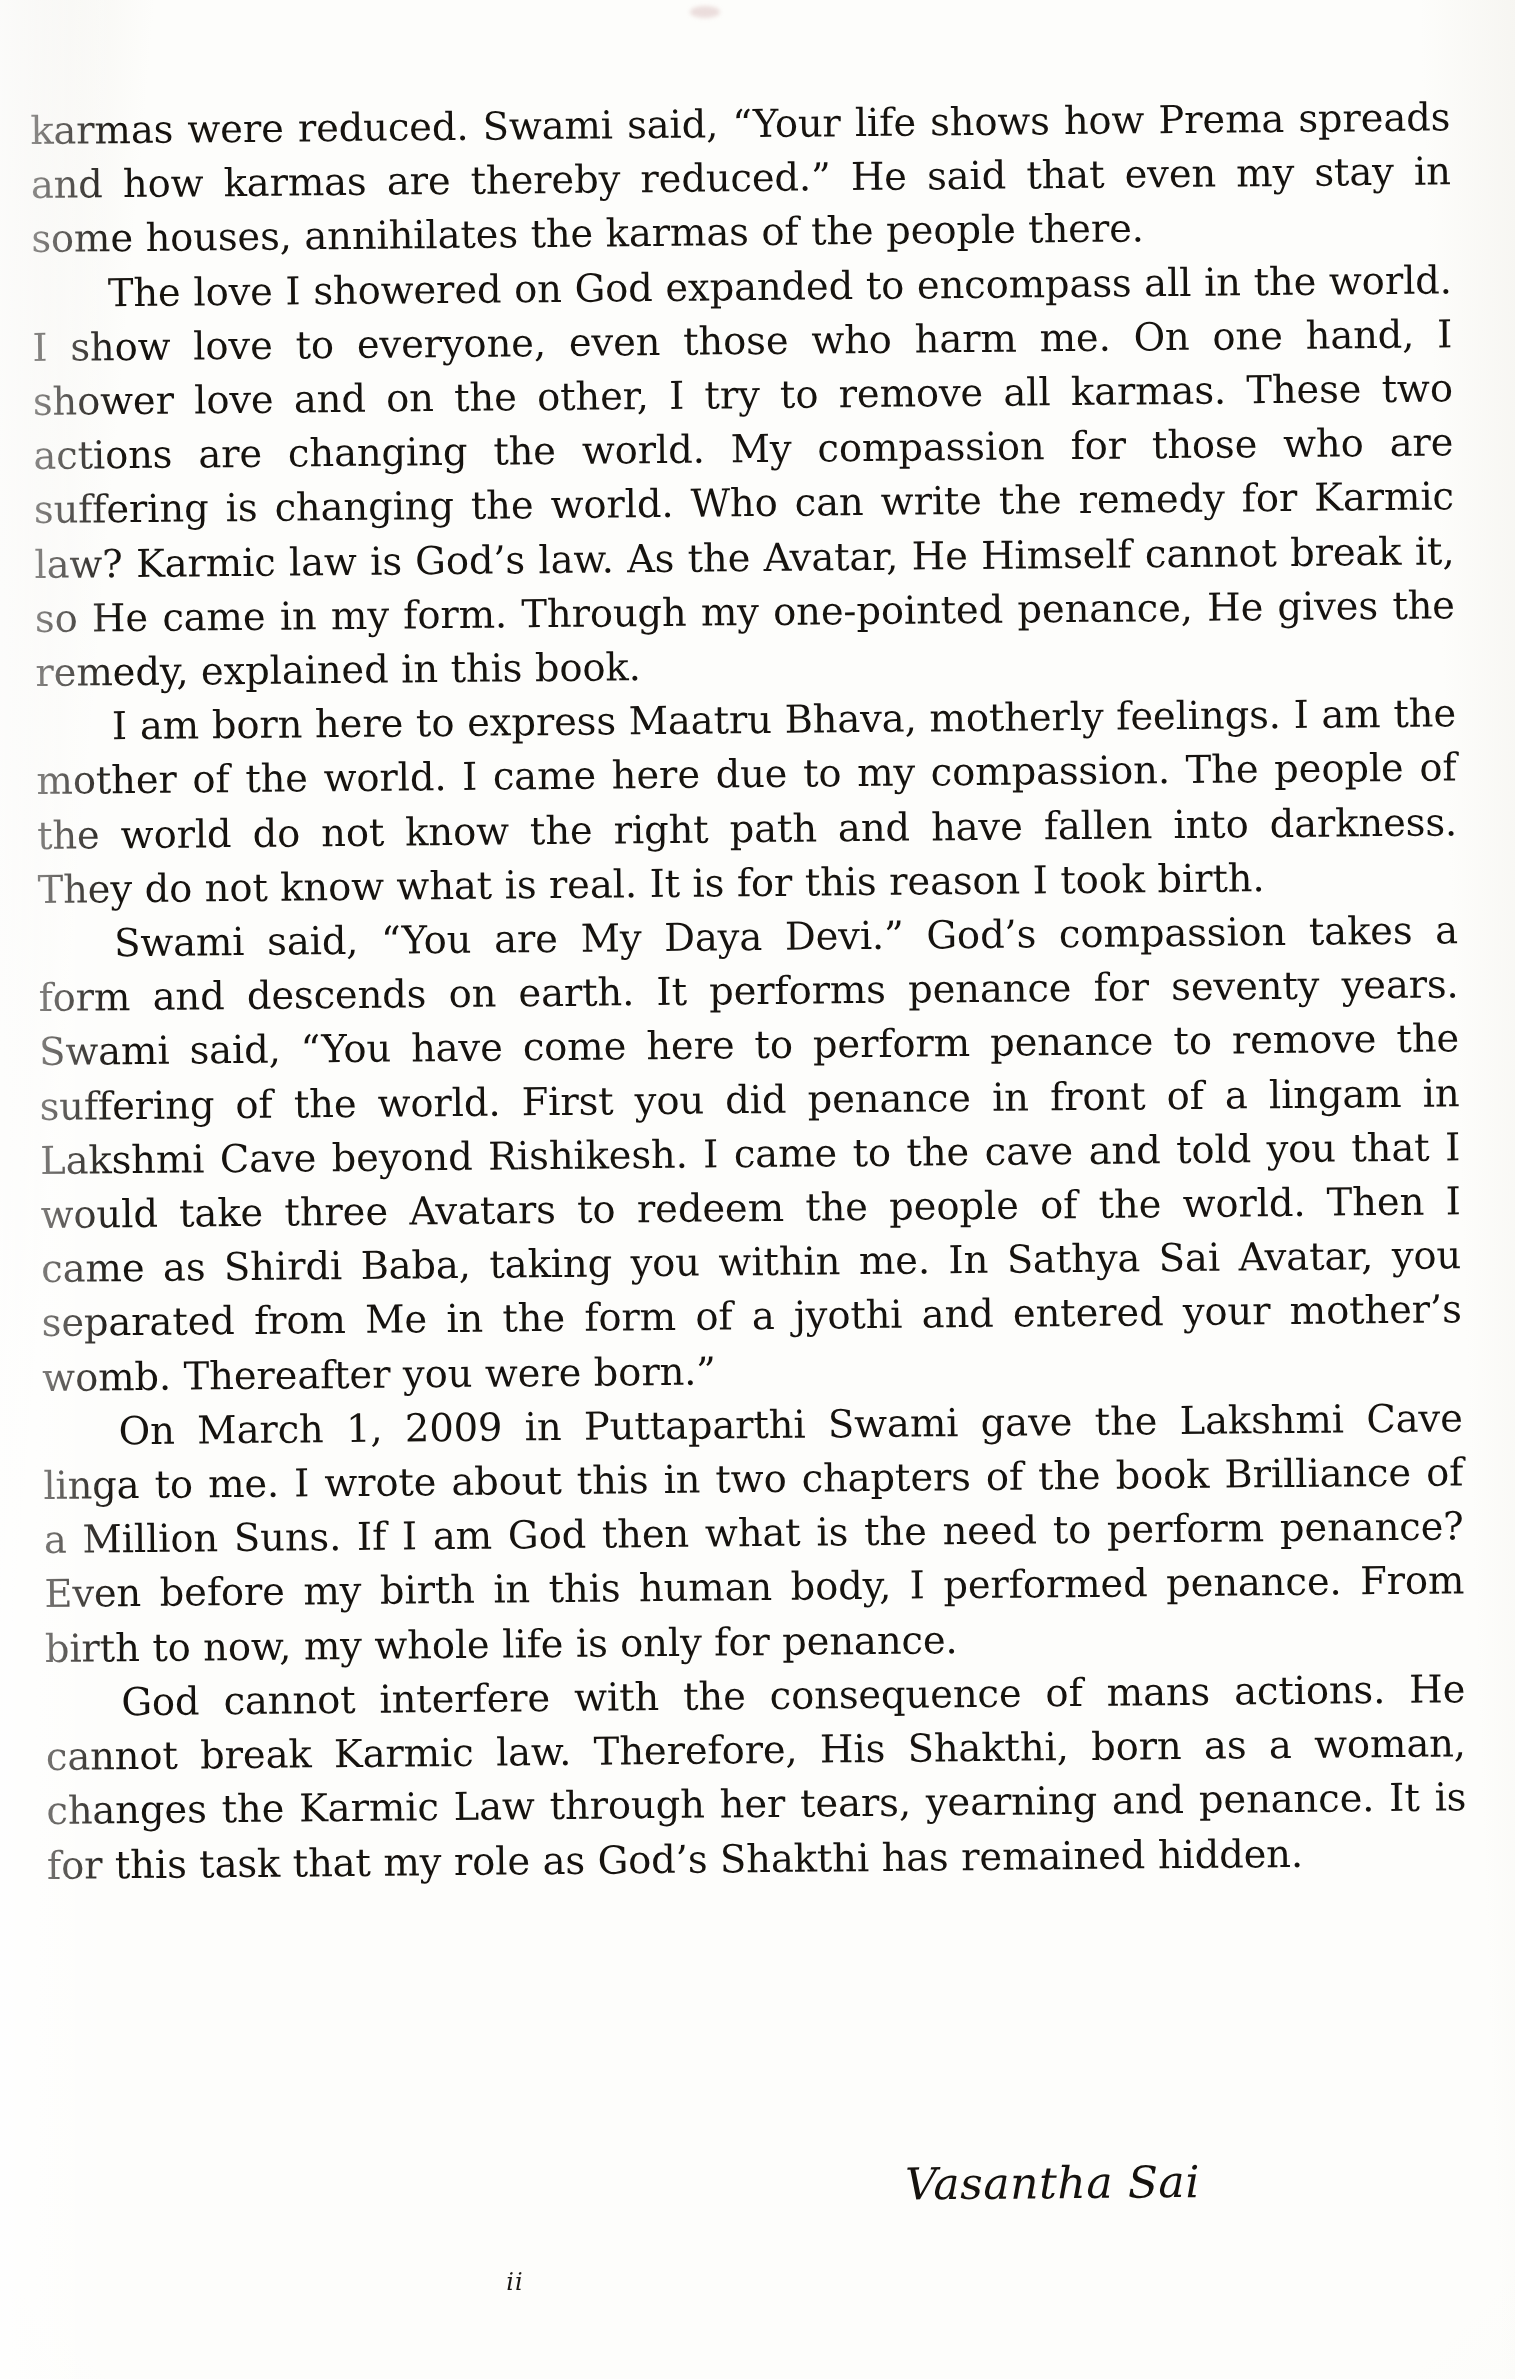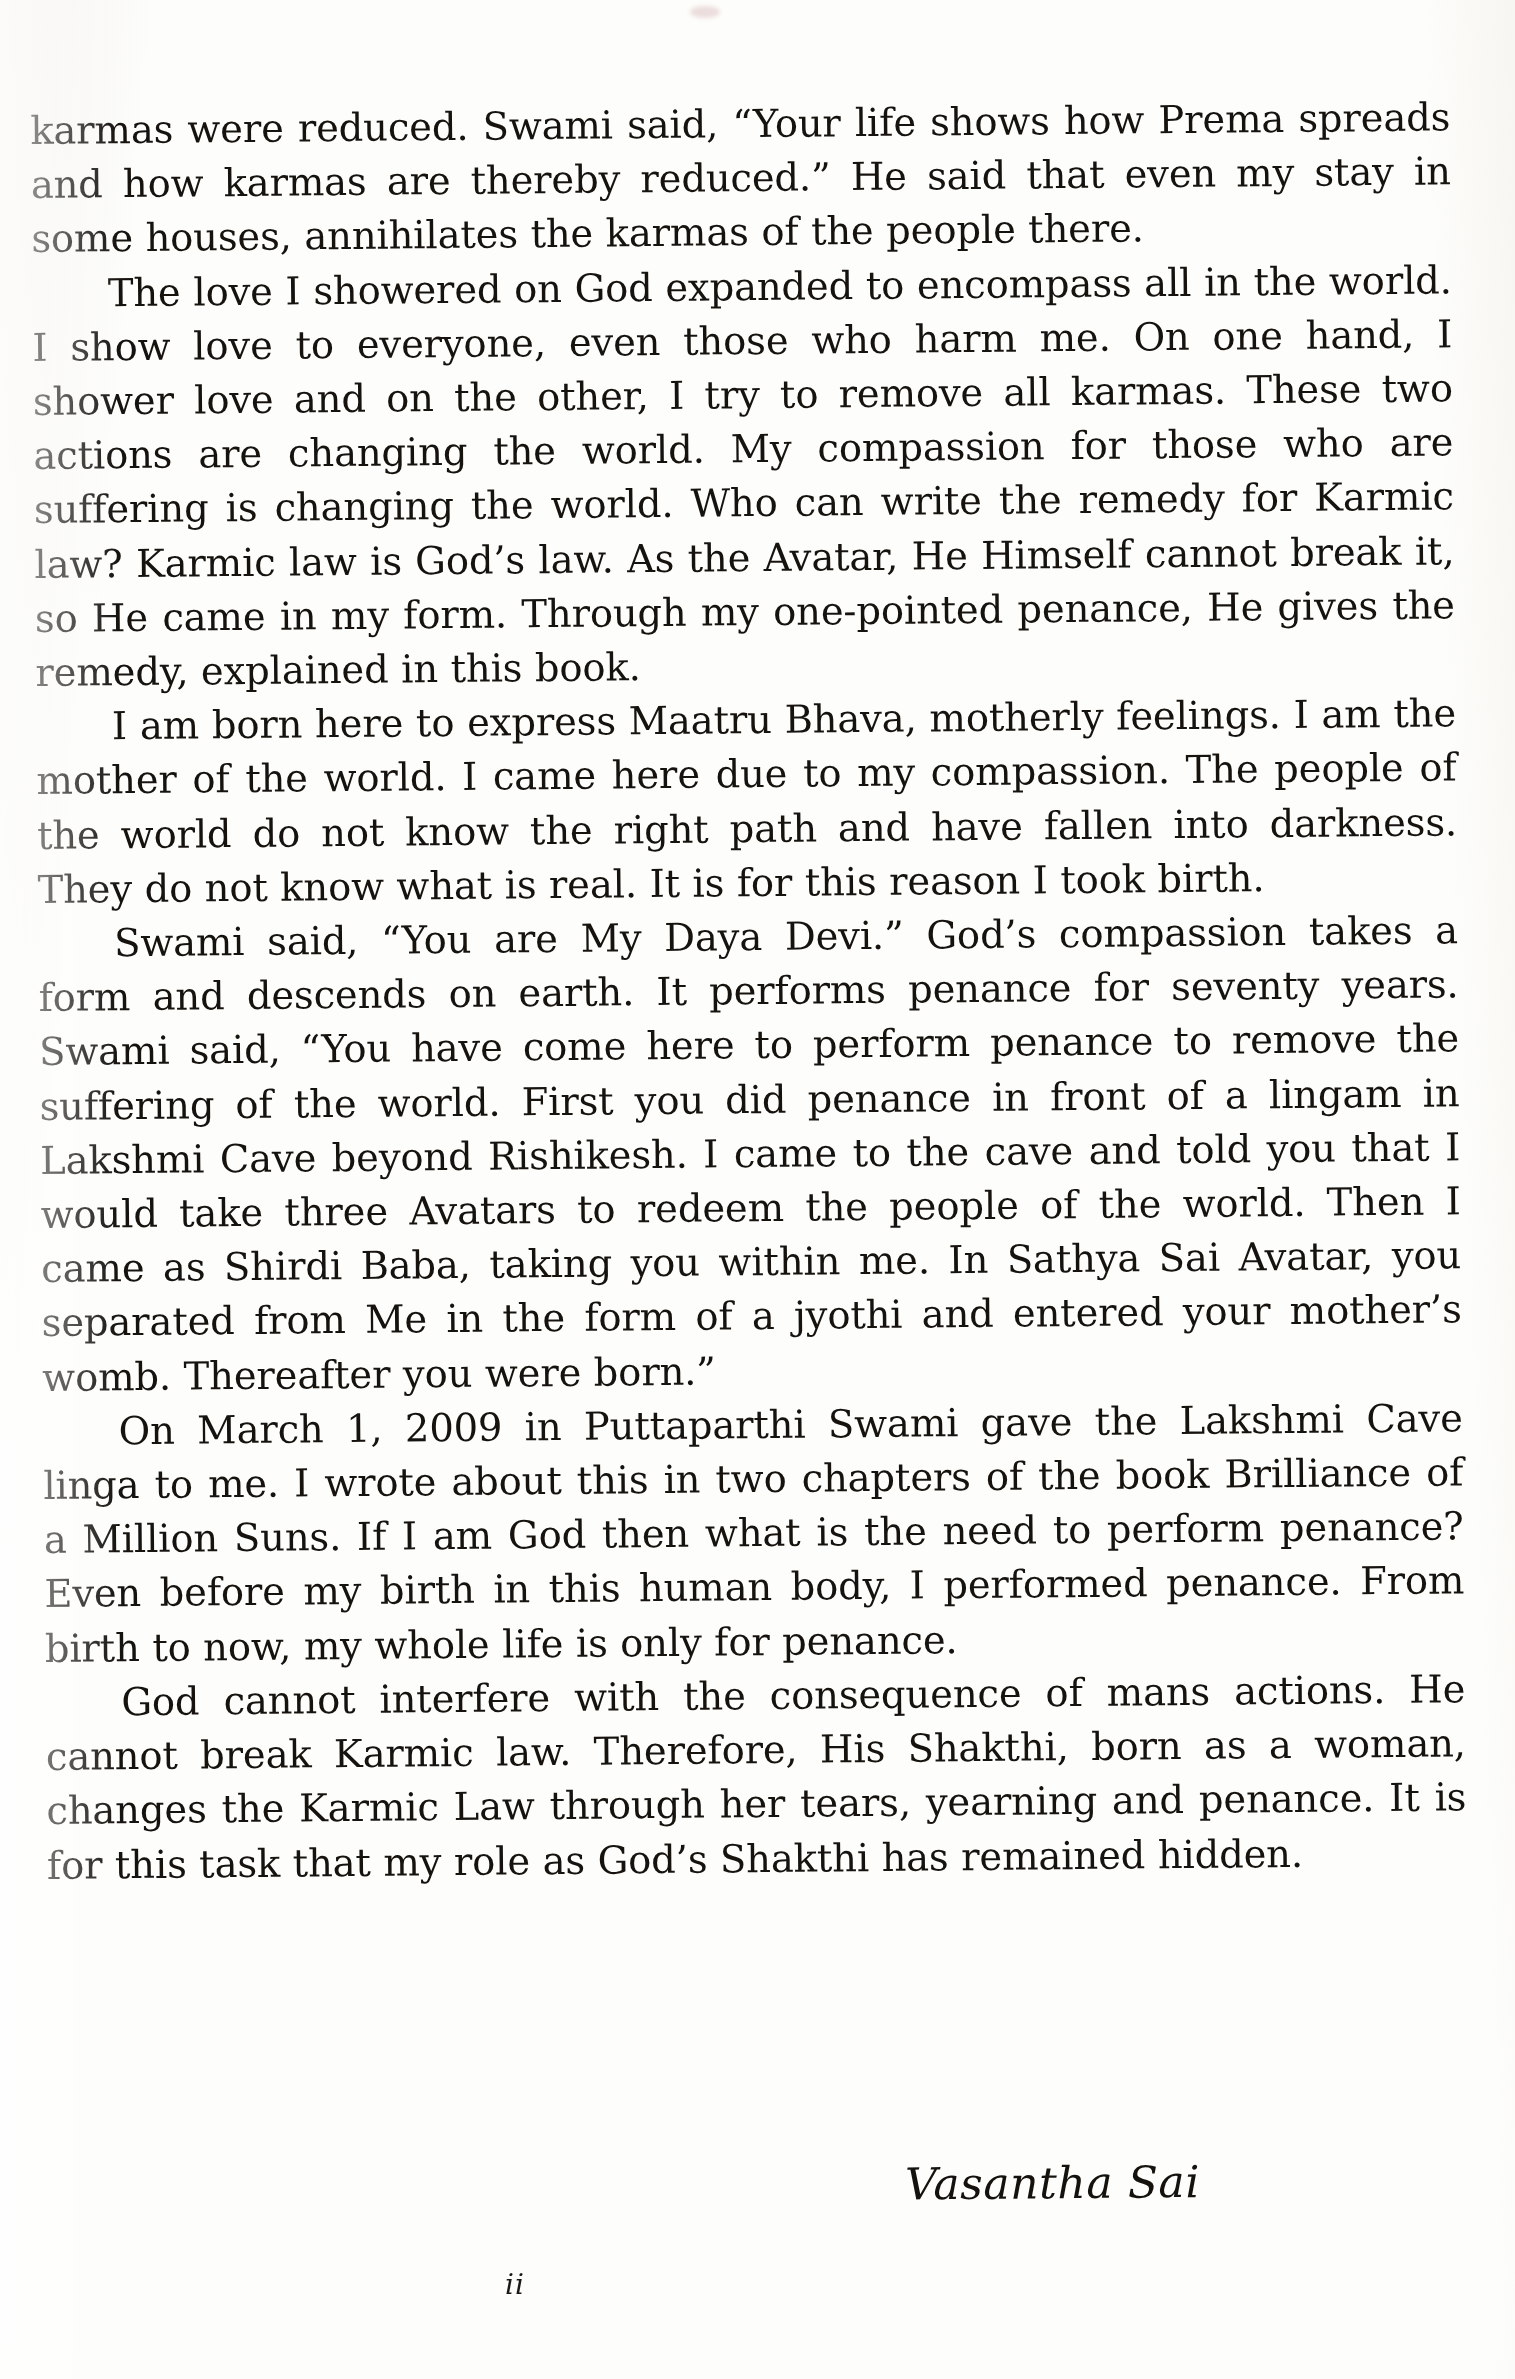--- a/index.html
+++ b/index.html
@@ -89,21 +89,21 @@
   }
 
   #folio {
     position: absolute;
     left: 0;
     top: 2268px;
     width: 1030px;
     text-align: center;
     font-family: "DejaVu Serif", "Liberation Serif", serif;
     font-style: italic;
-    font-size: 28px;
+    font-size: 24px;
     color: #1a1714;
     letter-spacing: 1px;
   }
 </style>
 </head>
 <body>
 
 <div id="page">
 
   <div id="scan-speck"></div>

